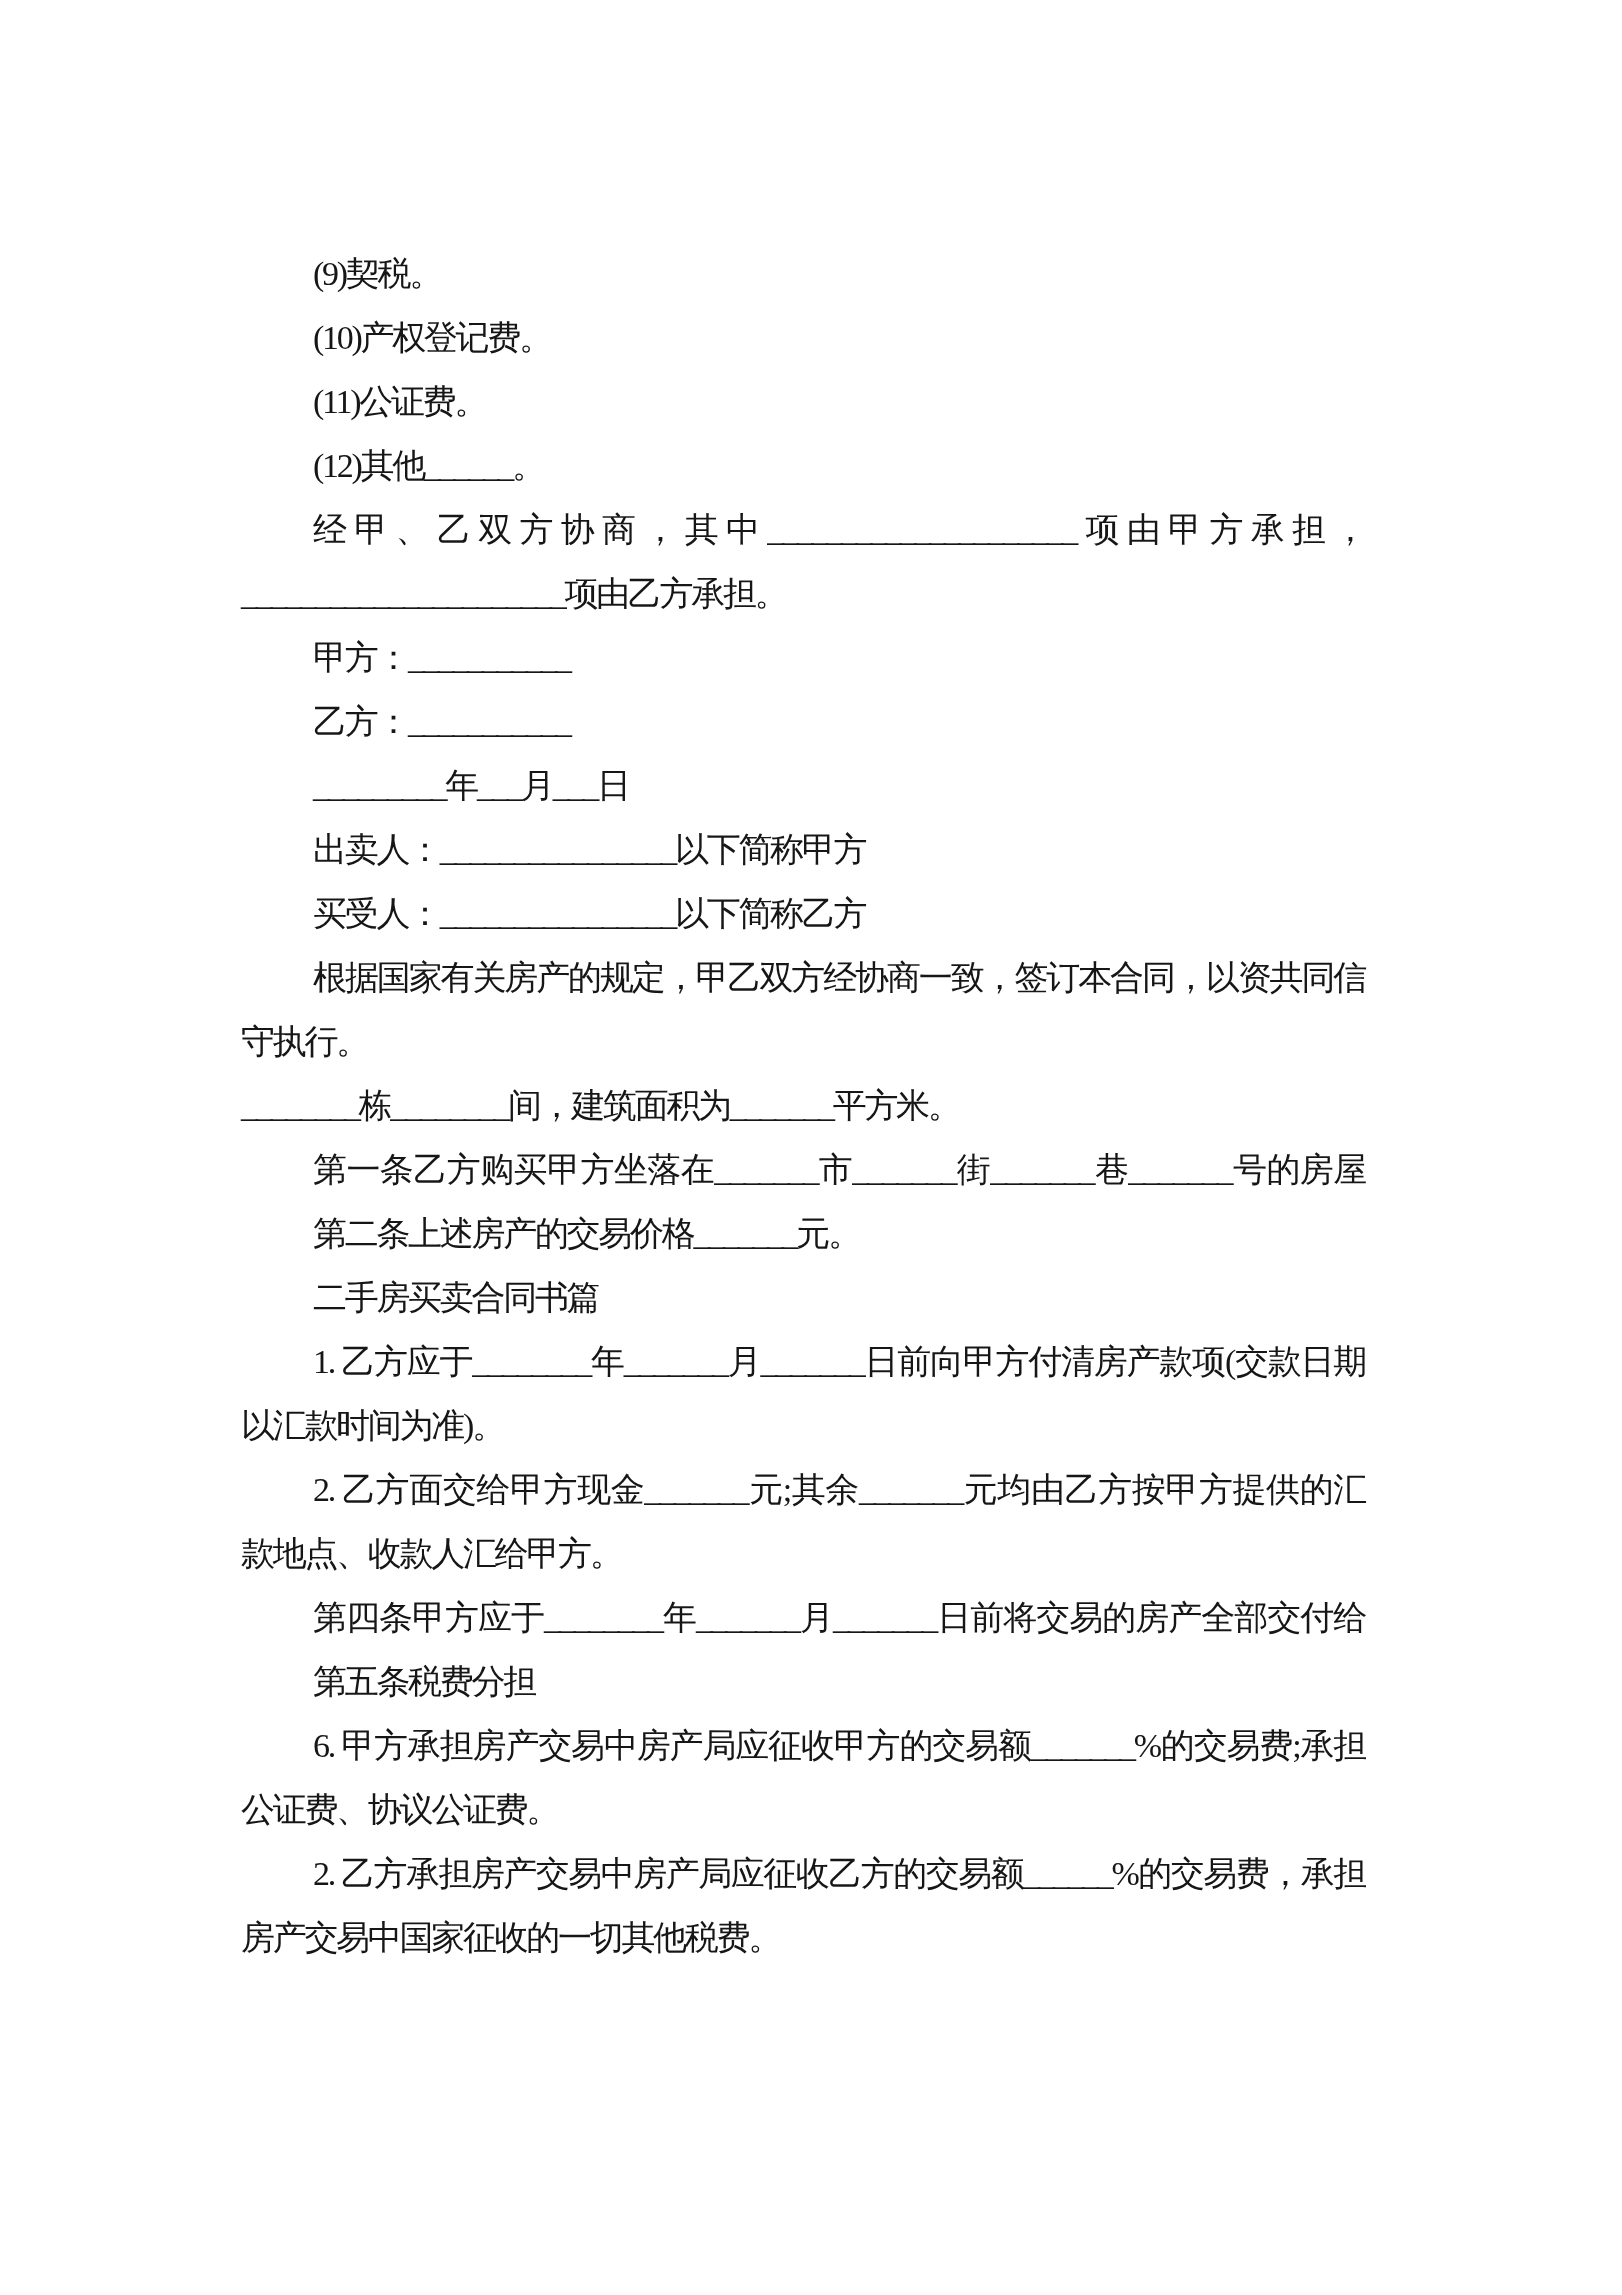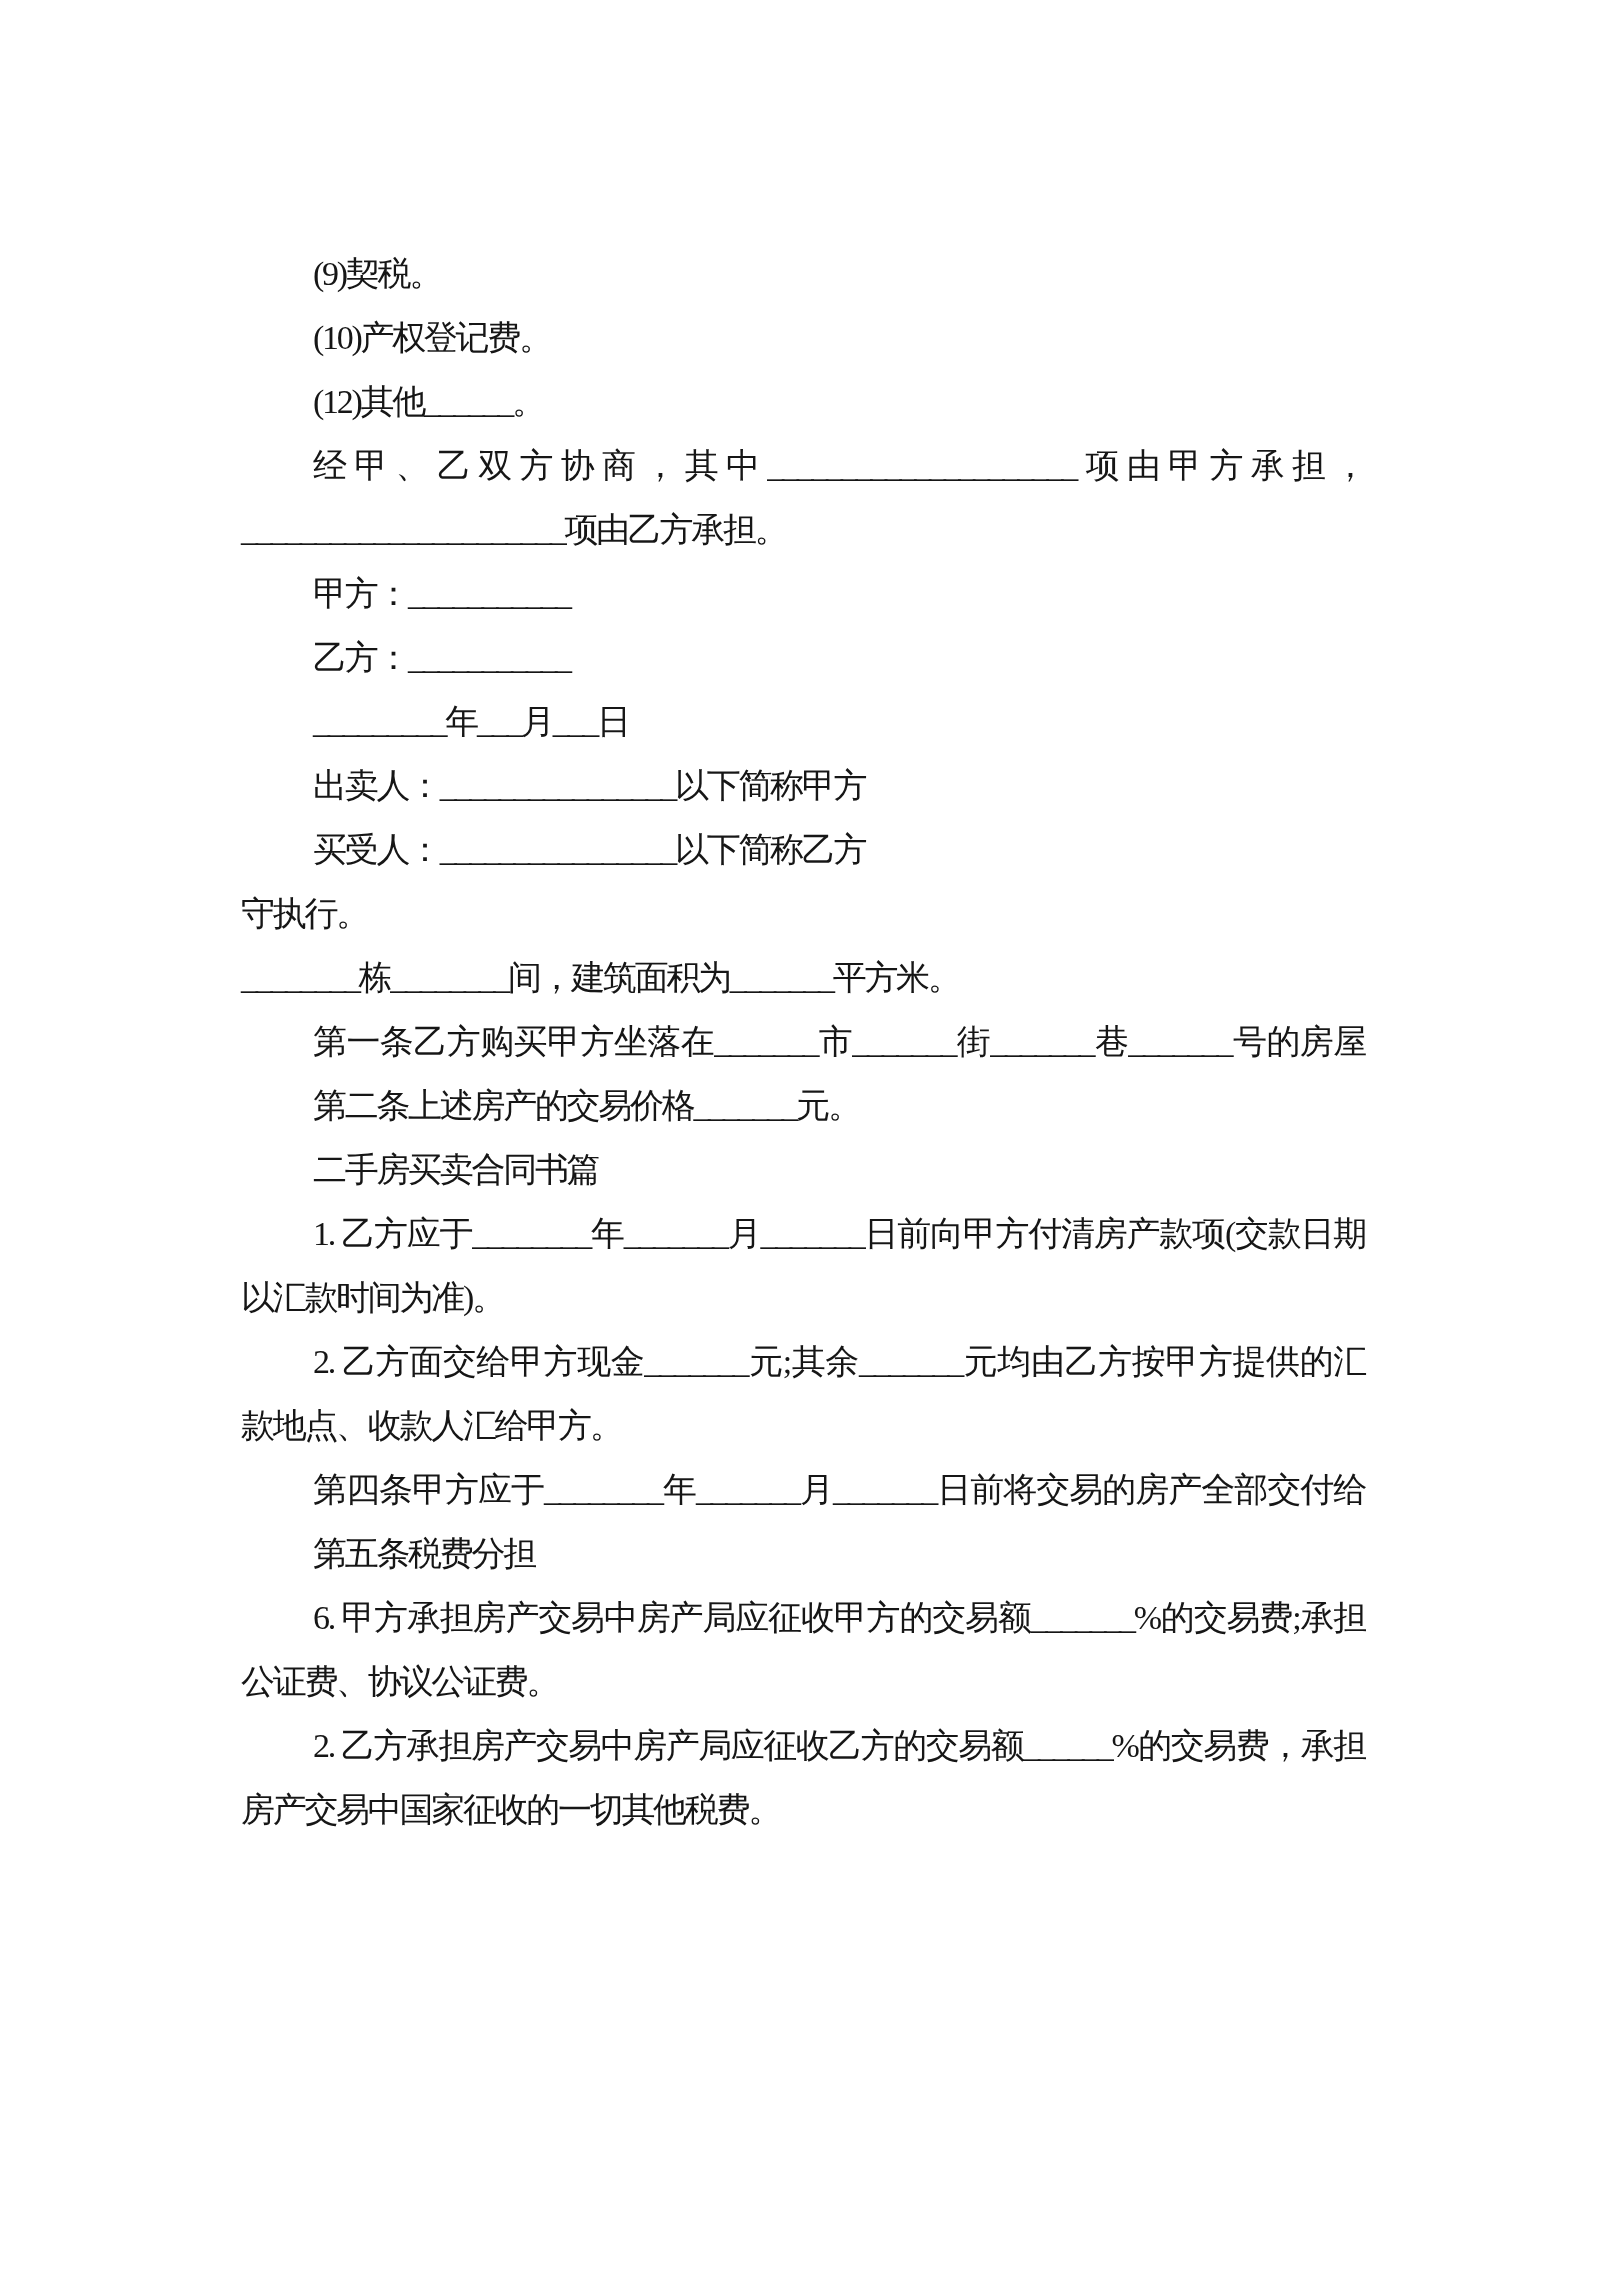--- a/index.html
+++ b/index.html
@@ -41,28 +41,30 @@
     text-justify: inter-character;
   }
 </style>
 </head>
 <body>
 
 <div class="page">
   <div class="doc">
     <div class="line indent">(9)契税。</div>
     <div class="line indent">(10)产权登记费。</div>
+    <div class="line indent">(11)公证费。</div>
     <div class="line indent">(12)其他______。</div>
     <div class="line indent fill">经甲、乙双方协商，其中_____________________项由甲方承担，</div>
     <div class="line">______________________项由乙方承担。</div>
     <div class="line indent">甲方：___________</div>
     <div class="line indent">乙方：___________</div>
     <div class="line indent">_________年___月___日</div>
     <div class="line indent">出卖人：________________以下简称甲方</div>
     <div class="line indent">买受人：________________以下简称乙方</div>
+    <div class="line indent fill">根据国家有关房产的规定，甲乙双方经协商一致，签订本合同，以资共同信</div>
     <div class="line">守执行。</div>
     <div class="line">________栋________间，建筑面积为_______平方米。</div>
     <div class="line indent fill">第一条乙方购买甲方坐落在_______市_______街_______巷_______号的房屋</div>
     <div class="line indent">第二条上述房产的交易价格_______元。</div>
     <div class="line indent">二手房买卖合同书篇</div>
     <div class="line indent fill">1. 乙方应于________年_______月_______日前向甲方付清房产款项(交款日期</div>
     <div class="line">以汇款时间为准)。</div>
     <div class="line indent fill">2. 乙方面交给甲方现金_______元;其余_______元均由乙方按甲方提供的汇</div>
     <div class="line">款地点、收款人汇给甲方。</div>
     <div class="line indent fill">第四条甲方应于________年_______月_______日前将交易的房产全部交付给</div>

